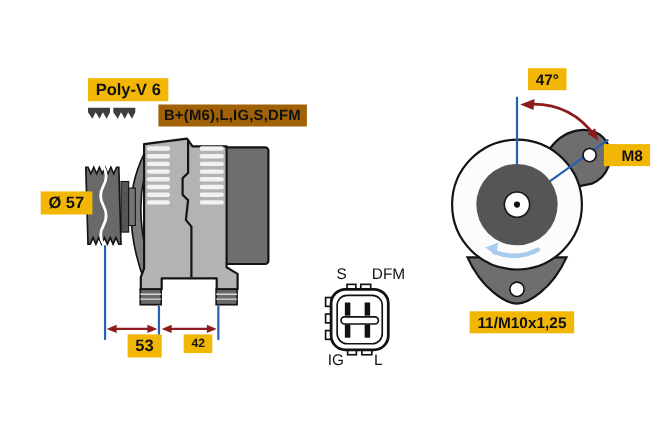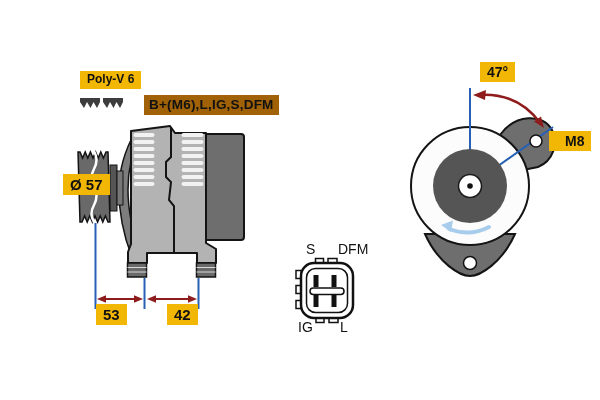--- a/index.html
+++ b/index.html
@@ -129,33 +129,34 @@
         <rect x="313.5" y="275" width="5" height="12"></rect>
         <rect x="331.5" y="275" width="5" height="12"></rect>
         <rect x="313.5" y="295" width="5" height="12"></rect>
         <rect x="331.5" y="295" width="5" height="12"></rect>
       </g>
 
       <rect x="310" y="288" width="34" height="6.5" rx="3.2" fill="#ffffff" stroke="#111111" stroke-width="1.5"></rect>
     </g>
   </svg>
 
-  <div class="lbl tag" style="left:80px;top:71px;font-size:12px;">Poly-V 6</div>
+  <div class="lbl tag" style="left:80px;top:71px;font-size:15px;">Poly-V 6</div>
 
   <div class="lbl tag-blue" style="left:144px;top:95px;">B+(M6),L,IG,S,DFM</div>
 
-  <div class="lbl tag" style="left:37px;top:174px;font-size:15px;margin-left:26px;">Ø 57</div>
+  <div class="lbl tag" style="left:37px;top:174px;font-size:15px;">Ø 57</div>
 
-  <div class="lbl tag" style="left:96px;top:304px;font-size:15px;">53</div>
+  <div class="lbl tag" style="left:116px;top:304px;font-size:15px;">53</div>
 
-  <div class="lbl tag" style="left:167px;top:304px;font-size:15px;">42</div>
+  <div class="lbl tag" style="left:167px;top:304px;font-size:11px;">42</div>
 
   <div class="lbl tag" style="left:480px;top:62px;">47°</div>
 
   <div class="lbl tag" style="left:549px;top:131px;padding-left:16px;">M8</div>
 
+  <div class="lbl tag" style="left:427px;top:283px;">11/M10x1,25</div>
 
   <div class="lbl pin-lbl" style="left:306px;top:241px;">S</div>
   <div class="lbl pin-lbl" style="left:338px;top:241px;">DFM</div>
   <div class="lbl pin-lbl" style="left:298px;top:319px;text-align:center;">IG</div>
   <div class="lbl pin-lbl" style="left:340px;top:319px;">L</div>
 
 </div>
 
 </body></html>

